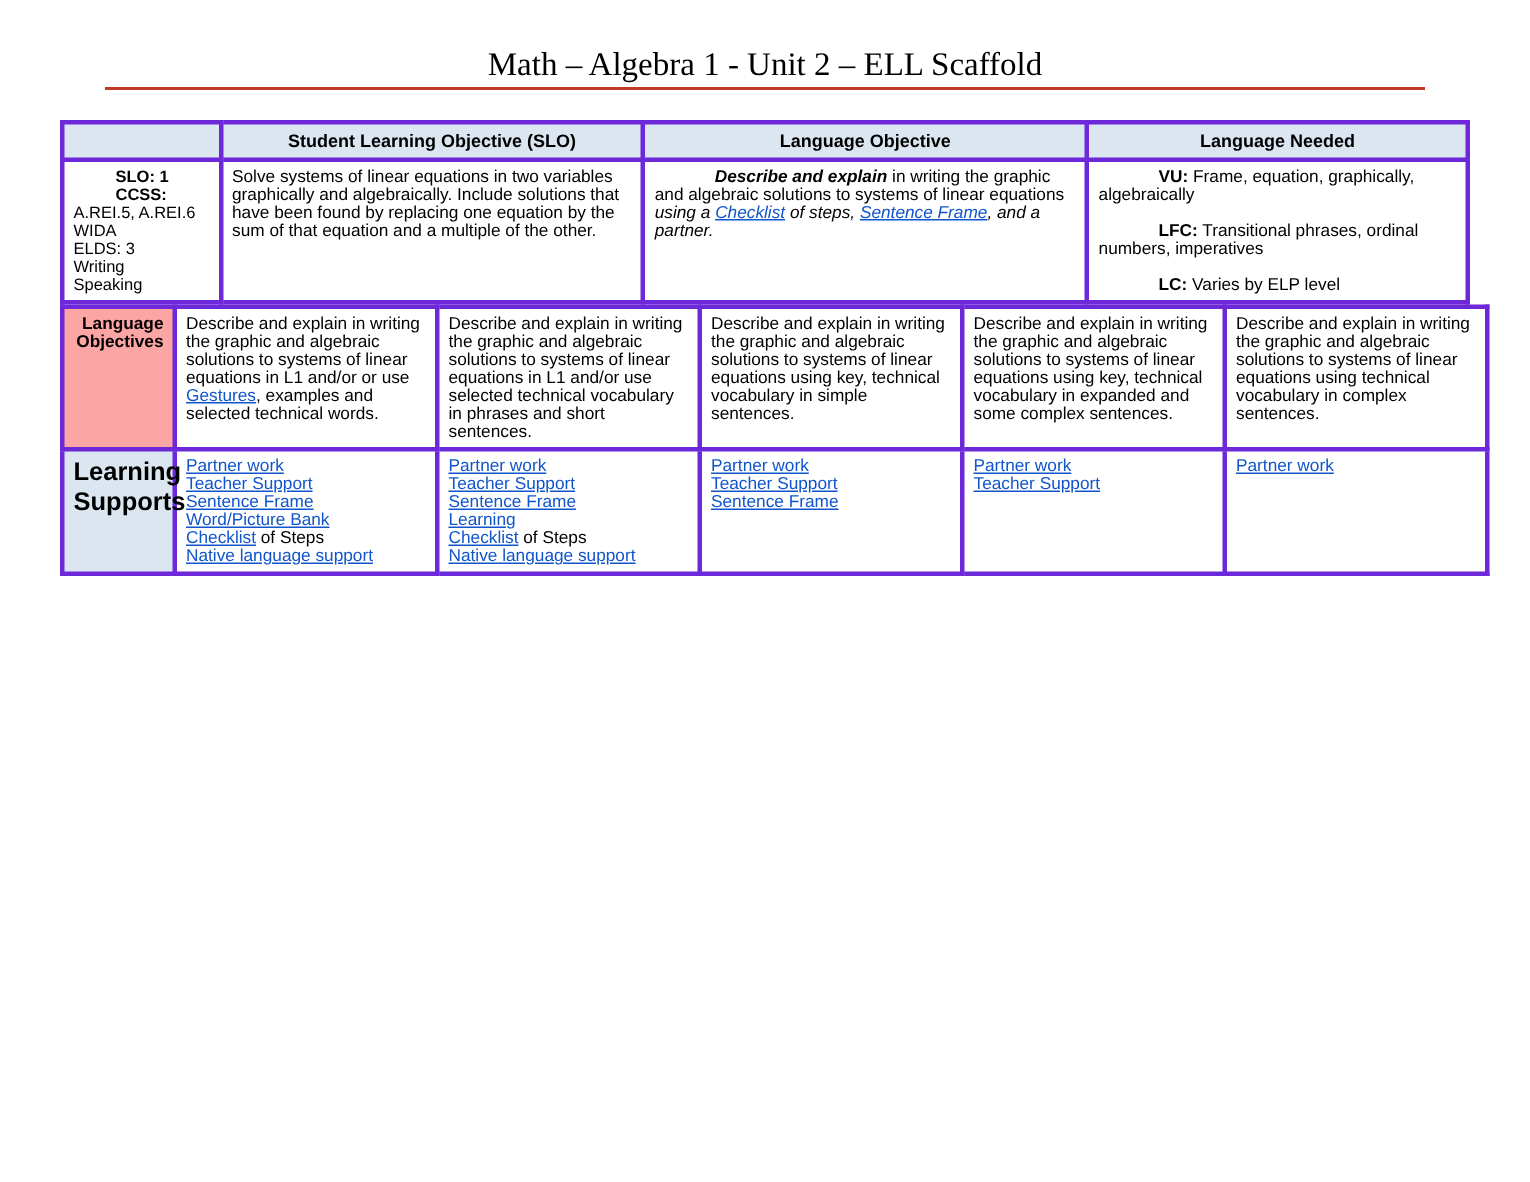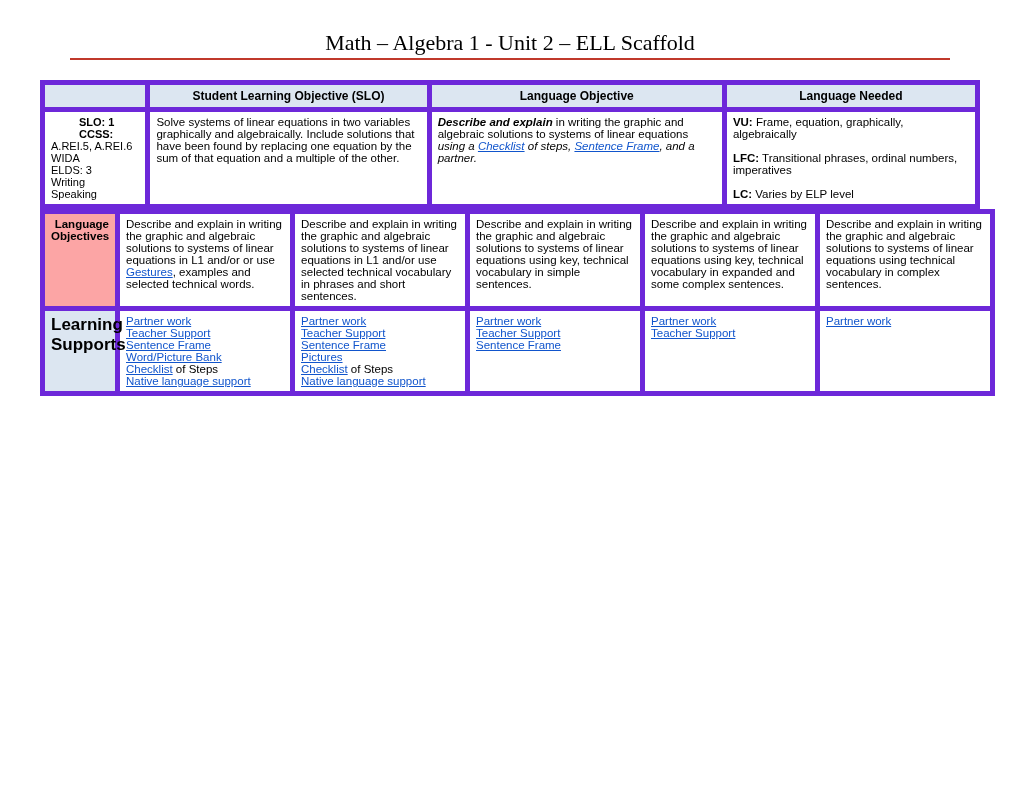--- a/index.html
+++ b/index.html
@@ -22,21 +22,21 @@
       background: #c0392b;
       margin: 0 auto 20px auto;
       width: 880px;
     }
     table {
       border-collapse: collapse;
       width: 100%;
       table-layout: fixed;
     }
     td, th {
-      border: 5px solid #6d28d9;
+      border: 3px solid #6d28d9;
       padding: 4px 6px;
       vertical-align: top;
       font-size: 11.5px;
     }
     .header-row td {
       background-color: #dce6f1;
       text-align: center;
       font-weight: bold;
       font-size: 12px;
     }
@@ -63,21 +63,21 @@
       background-color: #dce6f1;
       font-weight: bold;
       font-size: 17px;
       width: 80px;
     }
     a {
       color: #1155cc;
       text-decoration: underline;
     }
     .italic { font-style: italic; }
-    .bold { font-weight: bold; }
+    .bold { font-weight: bold; margin-left: 40px; }
   </style>
 </head>
 <body>
 
 <h1 class="page-title">Math – Algebra 1 - Unit 2 – ELL Scaffold</h1>
 <div class="title-underline"></div>
 
 <table>
 
   <colgroup>
@@ -157,21 +157,21 @@
         <div><a href="#">Sentence Frame</a></div>
         <div><a href="#">Word/Picture Bank</a></div>
         <div><a href="#">Checklist</a><span> of Steps</span></div>
         <div><a href="#">Native language support</a></div>
       </td>
 
       <td>
         <div><a href="#">Partner work</a></div>
         <div><a href="#">Teacher Support</a></div>
         <div><a href="#">Sentence Frame</a></div>
-        <div><a href="#">Pictures</a></div>
+        <div><a href="#">Learning</a></div>
         <div><a href="#">Checklist</a><span> of Steps</span></div>
         <div><a href="#">Native language support</a></div>
       </td>
 
       <td>
         <div><a href="#">Partner work</a></div>
         <div><a href="#">Teacher Support</a></div>
         <div><a href="#">Sentence Frame</a></div>
       </td>
 

